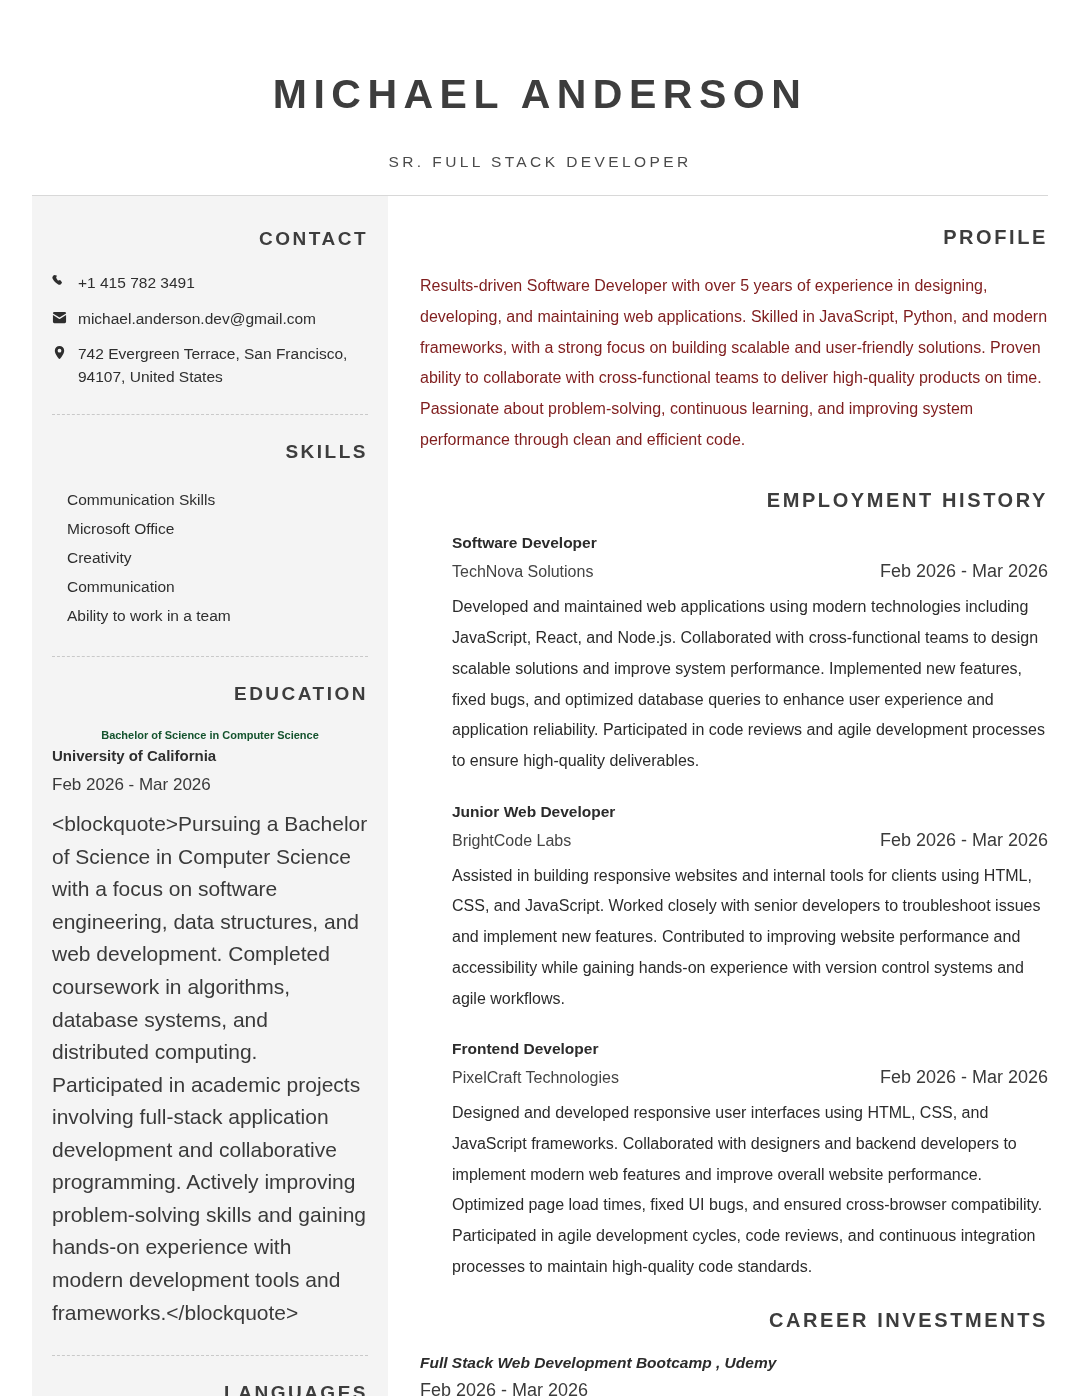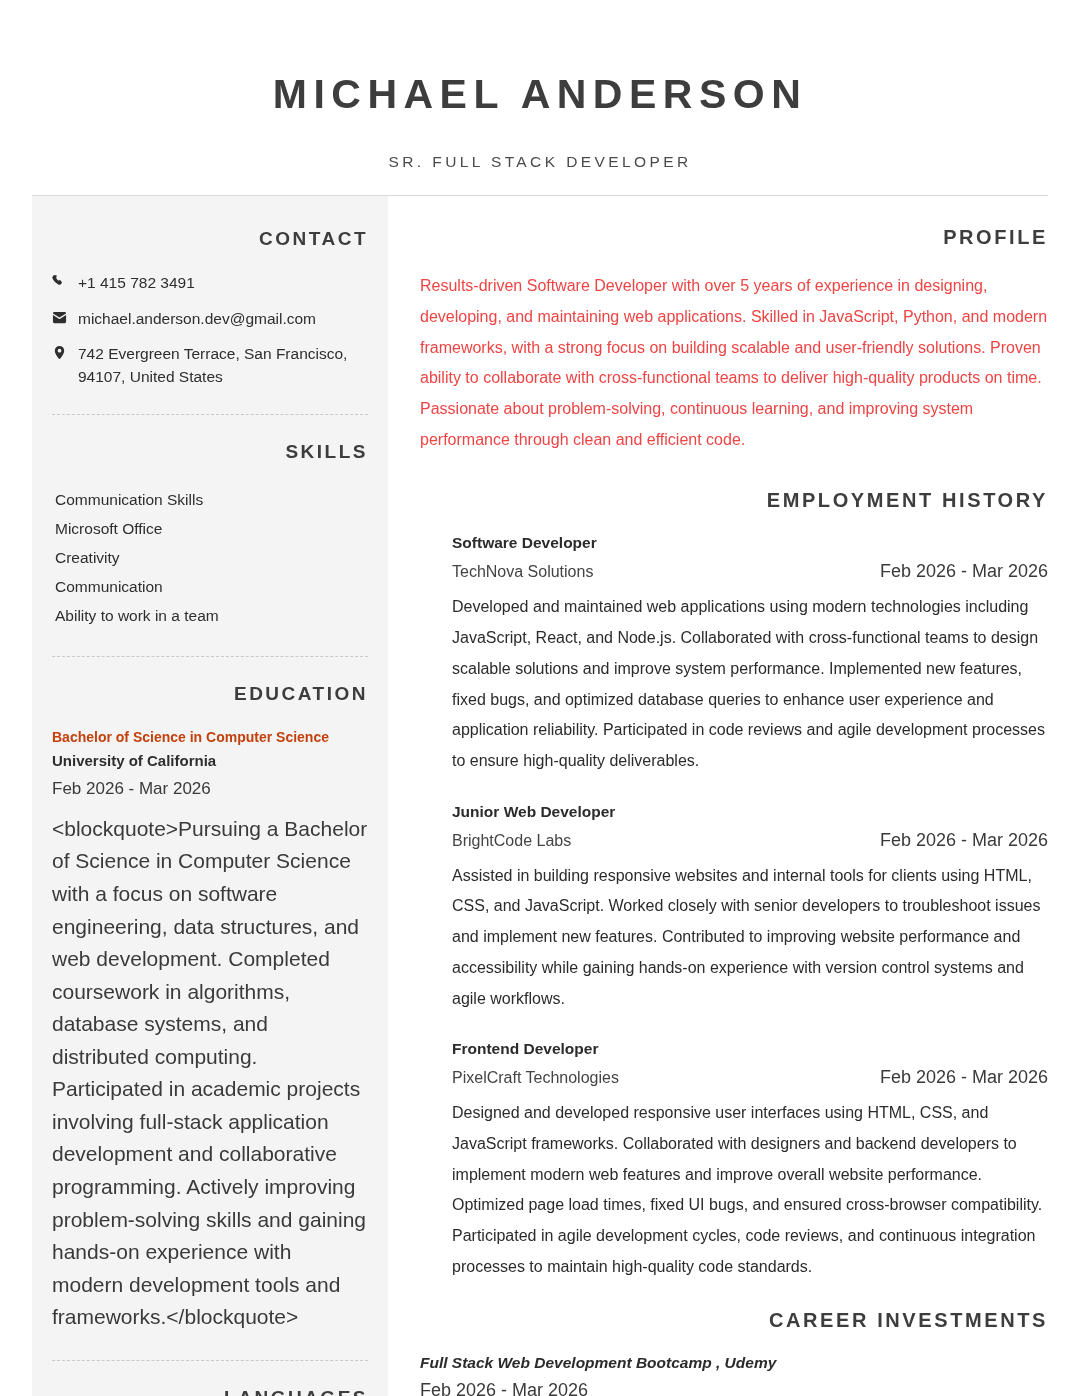--- a/index.html
+++ b/index.html
@@ -92,34 +92,35 @@
   .contact-icon {
     flex: 0 0 26px;
     width: 26px;
     padding-top: 2px;
     color: #2e2e2e;
   }
   .contact-icon svg { display: block; }
   .contact-text { flex: 1 1 auto; }
 
   
-  .skill-list { margin: 3px; padding: 0; list-style: none; }
+  .skill-list { margin: 15px; padding: 0; list-style: none; }
   .skill-item {
     font-size: 15.5px;
     color: #2e2e2e;
     line-height: 1.1;
     padding: 6px 0;
   }
 
   
   .edu-degree {
-    font-size: 14px;
-    font-weight: bold;
-    color: #c2410c;
+    font-size: 11px;
+    font-weight: bold;
+    color: #14532d;
     line-height: 1.55;
+    text-align: center;
   }
   .edu-school {
     font-size: 15px;
     font-weight: bold;
     color: #2e2e2e;
     line-height: 1.55;
   }
   .edu-date {
     font-size: 17px;
     color: #3a3a3a;
@@ -147,21 +148,21 @@
   }
   .bar-fill {
     height: 9px;
     background: #2d2d2d;
   }
 
   
   .profile-text {
     font-size: 16px;
     line-height: 1.92;
-    color: #ef4444;
+    color: #7f1d1d;
     margin: 0 0 34px 0;
   }
   .job { margin-bottom: 26px; margin-left: 32px; }
   .job-role {
     font-size: 15.5px;
     font-weight: bold;
     color: #2b2b2b;
     margin-bottom: 9px;
   }
   .job-meta {

